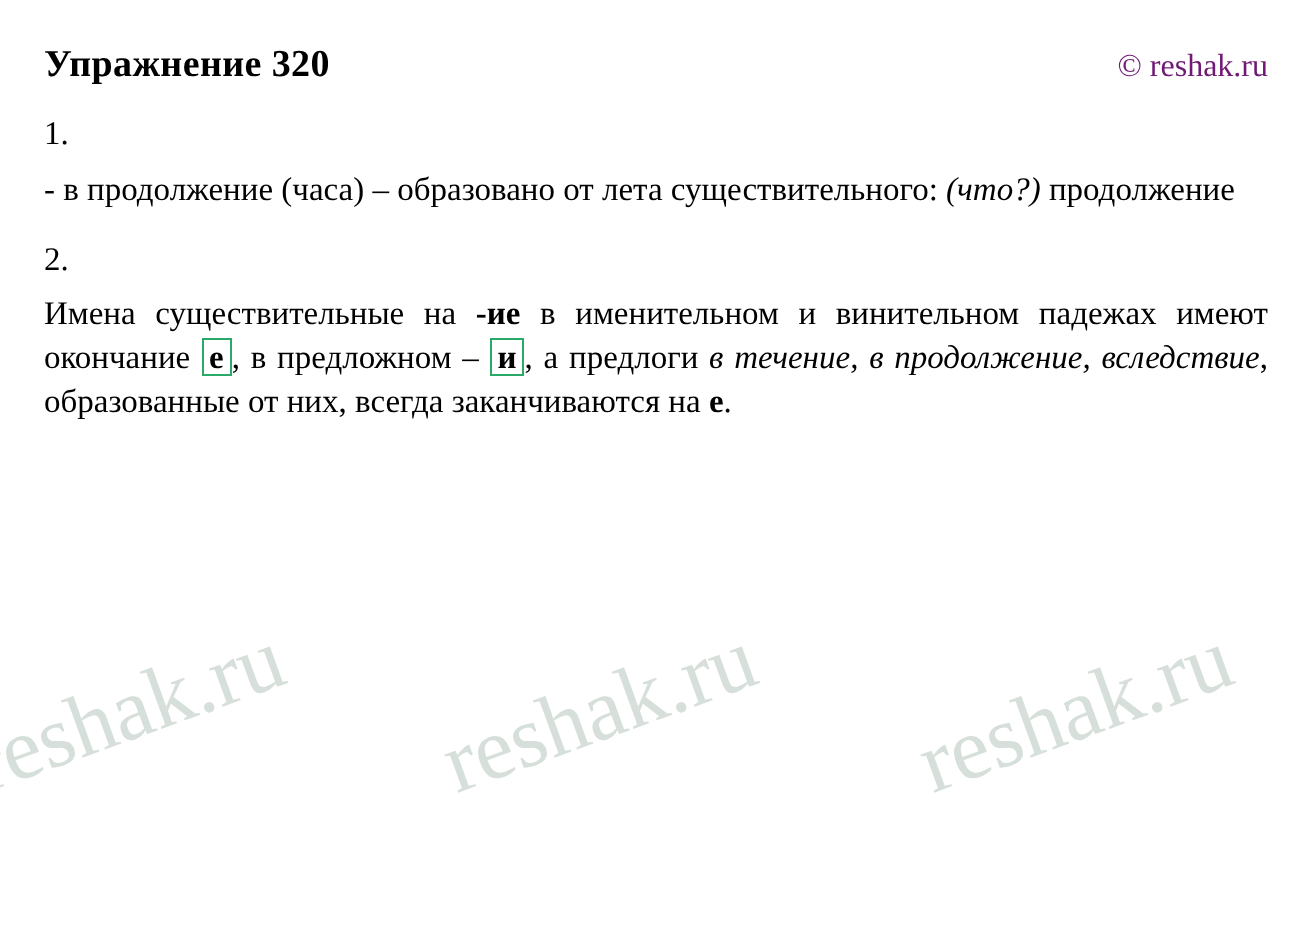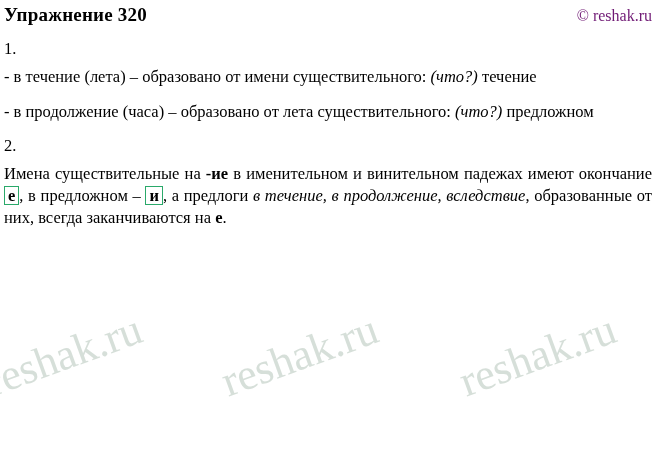--- a/index.html
+++ b/index.html
@@ -12,21 +12,21 @@
     background: #ffffff;
     font-family: "Liberation Serif", serif;
     color: #000000;
     overflow: hidden;
     position: relative;
   }
   .page {
     position: relative;
     width: 658px;
     height: 396px;
-    padding: 0;
+    padding: 18px;
     box-sizing: border-box;
     border-radius: 12px;
   }
   .header-row {
     display: flex;
     align-items: baseline;
     justify-content: space-between;
     padding: 4px 6px 0 4px;
   }
   .title {
@@ -93,26 +93,23 @@
 
   <div class="header-row">
     <div class="title">Упражнение 320</div>
     <div class="watermark-top">© reshak.ru</div>
   </div>
 
   <div class="content">
 
     <div class="num-line">1.</div>
 
-    <div class="para spaced">
-      <span>- в течение (лета) – образовано от имени существительного: </span><span class="it">(что?)</span><span> течение</span>
-    </div>
 
     <div class="para spaced">
-      <span>- в продолжение (часа) – образовано от лета существительного: </span><span class="it">(что?)</span><span> предложном</span>
+      <span>- в продолжение (часа) – образовано от лета существительного: </span><span class="it">(что?)</span><span> продолжение</span>
     </div>
 
 
     <div class="num-line">2.</div>
 
     <div class="para">
       <span>Имена существительные на </span><span class="bold">-ие</span><span> в именительном и винительном падежах имеют окончание </span><span class="boxed">е</span><span>, в предложном – </span><span class="boxed">и</span><span>, а предлоги </span><span class="it">в течение, в продолжение, вследствие</span><span>, образованные от них, всегда заканчиваются на </span><span class="bold">е</span><span>.</span>
     </div>
 
   </div>

